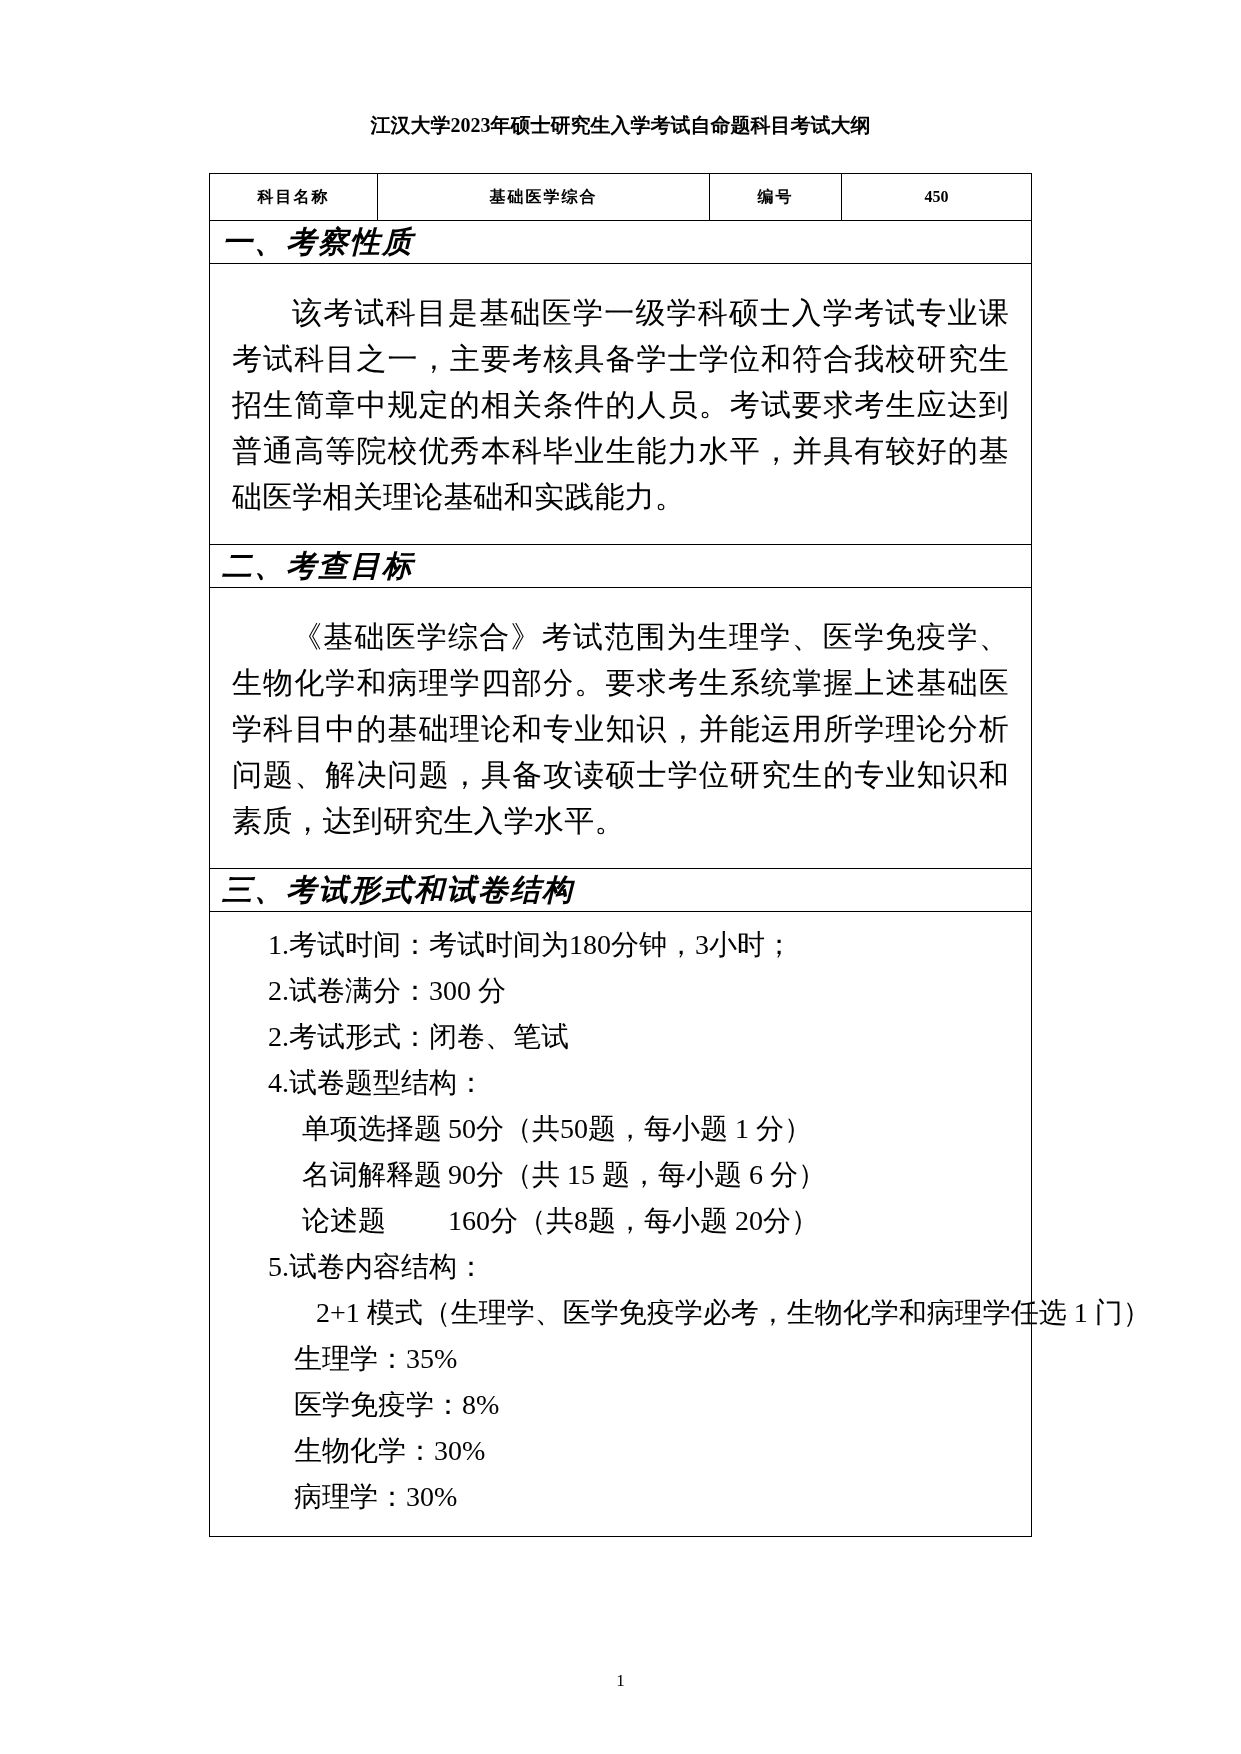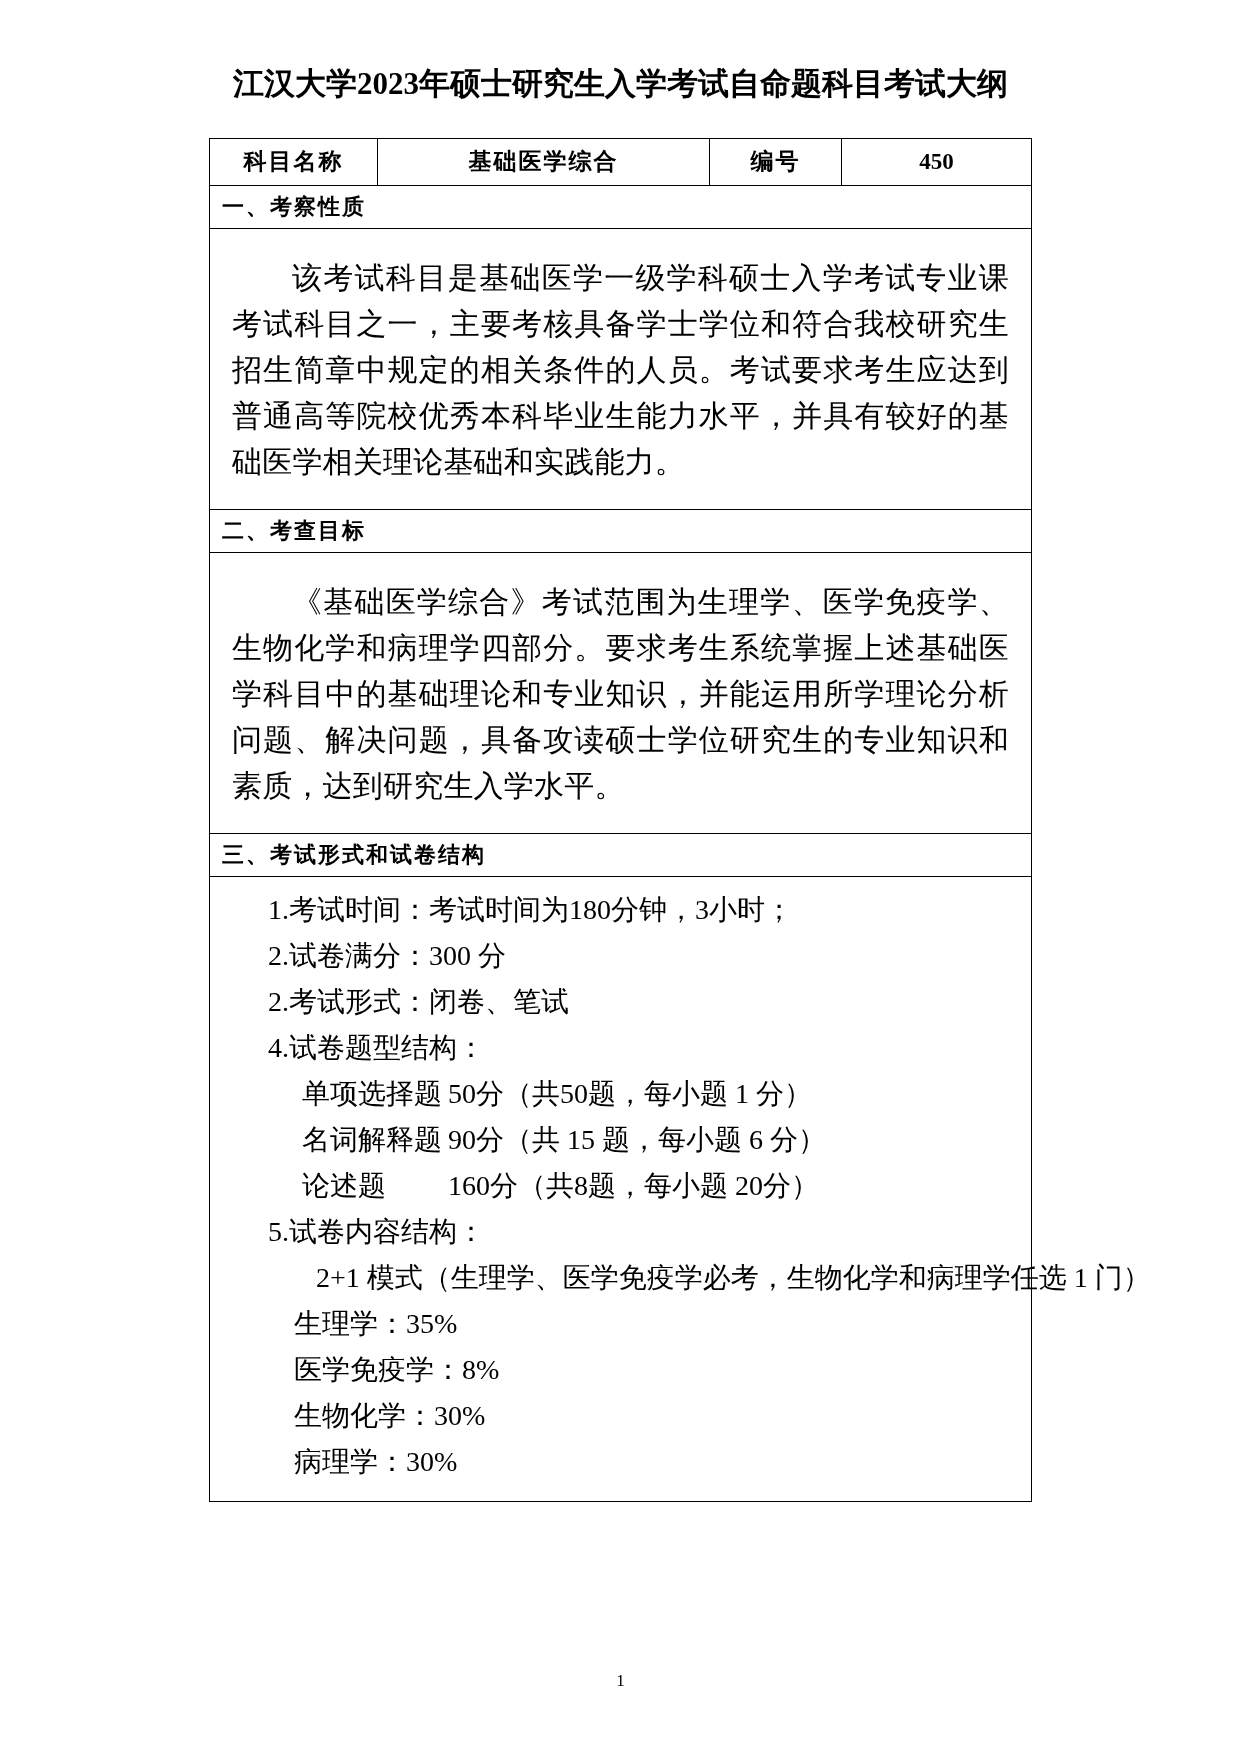--- a/index.html
+++ b/index.html
@@ -22,24 +22,24 @@
     box-sizing: border-box;
     padding: 0;
     position: relative;
   }
 
   
   .doc-title {
     text-align: center;
     font-family: "Liberation Serif", "DejaVu Serif", serif;
     font-weight: bold;
-    font-size: 31px;
+    font-size: 20px;
     letter-spacing: 0px;
     margin: 0;
-    padding-top: 65px;
+    padding-top: 113px;
     line-height: 1.2;
     white-space: nowrap;
   }
 
   
   .outline-table {
     width: 822px;
     margin: 36px auto 0 auto;
     border-collapse: collapse;
     table-layout: fixed;
@@ -47,36 +47,37 @@
   .outline-table td {
     border: 1.6px solid #000;
     padding: 0;
     vertical-align: middle;
   }
 
   
   .hdr-cell {
     text-align: center;
     font-weight: bold;
-    font-size: 23px;
+    font-size: 16px;
     font-family: "Liberation Serif", "DejaVu Serif", serif;
     height: 46px;
     line-height: 46px;
     letter-spacing: 2px;
     white-space: nowrap;
   }
   .hdr-cell.code-value {
     letter-spacing: 0px;
   }
 
   
   .sec-head {
     font-weight: bold;
-    font-size: 22px;
-    font-family: "Liberation Serif", "DejaVu Serif", serif;
+    font-size: 30px;
+    font-family: "Liberation Serif", "DejaVu Serif", serif;
+    font-style: italic;
     height: 42px;
     line-height: 42px;
     padding-left: 12px !important;
     letter-spacing: 2px;
     white-space: nowrap;
   }
 
   
   .body-cell {
     padding: 26px 22px 24px 22px !important;

